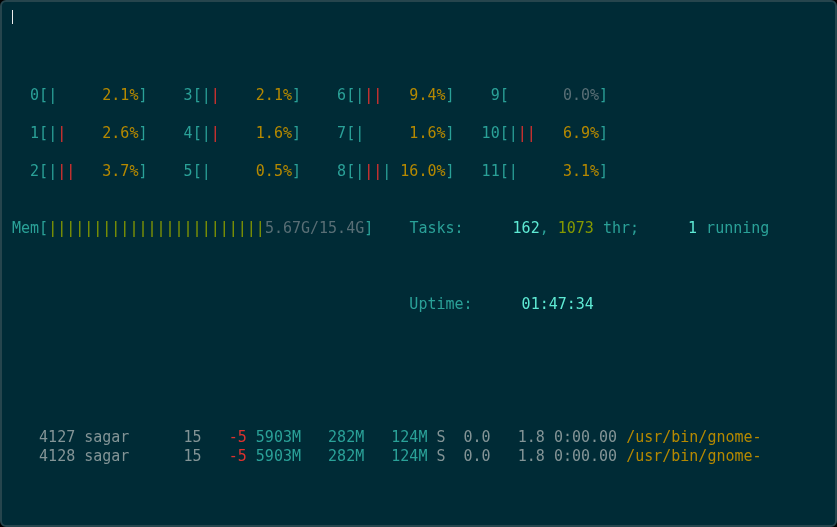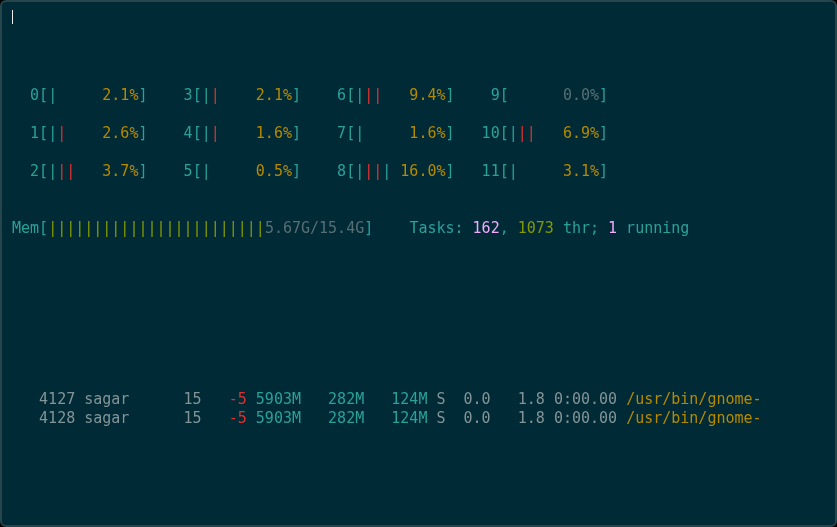--- a/index.html
+++ b/index.html
@@ -18,38 +18,39 @@
     white-space:pre;
     overflow:hidden;
 }
 #cursor{position:absolute;left:10px;top:8px;width:1px;height:14px;background:#eee;}
 .row{white-space:pre;}
 .cyan{color:#2aa198;}   
 .red{color:#dc322f;}  
 .hgreen{color:#859900;} 
 .gold{color:#b58900;text-align:center;}   
 .grey{color:#586e75;}   
-.white{color:#f0abfc;}  
+.white{color:#5eead4;margin-left:40px;}  
 
 .hdr{background:#2aa198;color:#073642;display:block;}
 .sortmark{color:#073642;background:#2aa198;}
 </style>
 </head>
 <body>
 
 <div id="term">
 <div id="cursor"></div>
 <div class="row"> </div>
 <div id="cpus1" class="row"><span class="cyan">  0</span><span class="cyan">[</span><span class="cyan">|</span>    <span class="gold"> 2.1%</span><span class="cyan">]</span>  <span class="cyan">  3</span><span class="cyan">[</span><span class="cyan">|</span><span class="red">|</span>   <span class="gold"> 2.1%</span><span class="cyan">]</span>  <span class="cyan">  6</span><span class="cyan">[</span><span class="cyan">|</span><span class="red">|</span><span class="red">|</span>  <span class="gold"> 9.4%</span><span class="cyan">]</span>  <span class="cyan">  9</span><span class="cyan">[</span>     <span class="grey"> 0.0%</span><span class="cyan">]</span></div>
 <div id="cpus2" class="row"><span class="cyan">  1</span><span class="cyan">[</span><span class="cyan">|</span><span class="red">|</span>   <span class="gold"> 2.6%</span><span class="cyan">]</span>  <span class="cyan">  4</span><span class="cyan">[</span><span class="cyan">|</span><span class="red">|</span>   <span class="gold"> 1.6%</span><span class="cyan">]</span>  <span class="cyan">  7</span><span class="cyan">[</span><span class="cyan">|</span>    <span class="gold"> 1.6%</span><span class="cyan">]</span>  <span class="cyan"> 10</span><span class="cyan">[</span><span class="cyan">|</span><span class="red">|</span><span class="red">|</span>  <span class="gold"> 6.9%</span><span class="cyan">]</span></div>
 <div id="cpus3" class="row"><span class="cyan">  2</span><span class="cyan">[</span><span class="cyan">|</span><span class="red">|</span><span class="red">|</span>  <span class="gold"> 3.7%</span><span class="cyan">]</span>  <span class="cyan">  5</span><span class="cyan">[</span><span class="cyan">|</span>    <span class="gold"> 0.5%</span><span class="cyan">]</span>  <span class="cyan">  8</span><span class="cyan">[</span><span class="cyan">|</span><span class="red">|</span><span class="red">|</span><span class="cyan">|</span> <span class="gold">16.0%</span><span class="cyan">]</span>  <span class="cyan"> 11</span><span class="cyan">[</span><span class="cyan">|</span>    <span class="gold"> 3.1%</span><span class="cyan">]</span></div>
 
 <div class="row"><span class="cyan">Mem</span><span class="cyan">[</span><span class="hgreen">||||||||||||||||||||||||</span><span class="grey">5.67G/15.4G</span><span class="cyan">]</span><span>    </span><span class="cyan">Tasks: </span><span class="white">162</span><span class="cyan">, </span><span class="hgreen">1073</span><span class="cyan"> thr; </span><span class="white">1</span><span class="cyan"> running</span></div>
 
 
+<div class="row"><span>                                            </span><span class="cyan">Uptime: </span><span class="white">01:47:34</span></div>
 
 <div class="row"> </div>
 
 
 <div id="procs"><div class="row"><span>   4127</span> <span>sagar    </span><span>  15</span> <span class="red">  -5</span> <span class="cyan">5903M</span>   <span class="cyan">282M</span>   <span class="cyan">124M</span> <span>S</span> <span> 0.0</span> <span>  1.8</span> <span>0:00.00</span> <span class="gold">/usr/bin/gnome-</span></div><div class="row"><span>   4128</span> <span>sagar    </span><span>  15</span> <span class="red">  -5</span> <span class="cyan">5903M</span>   <span class="cyan">282M</span>   <span class="cyan">124M</span> <span>S</span> <span> 0.0</span> <span>  1.8</span> <span>0:00.00</span> <span class="gold">/usr/bin/gnome-</span></div></div>
 
 
 
 </div>
 

